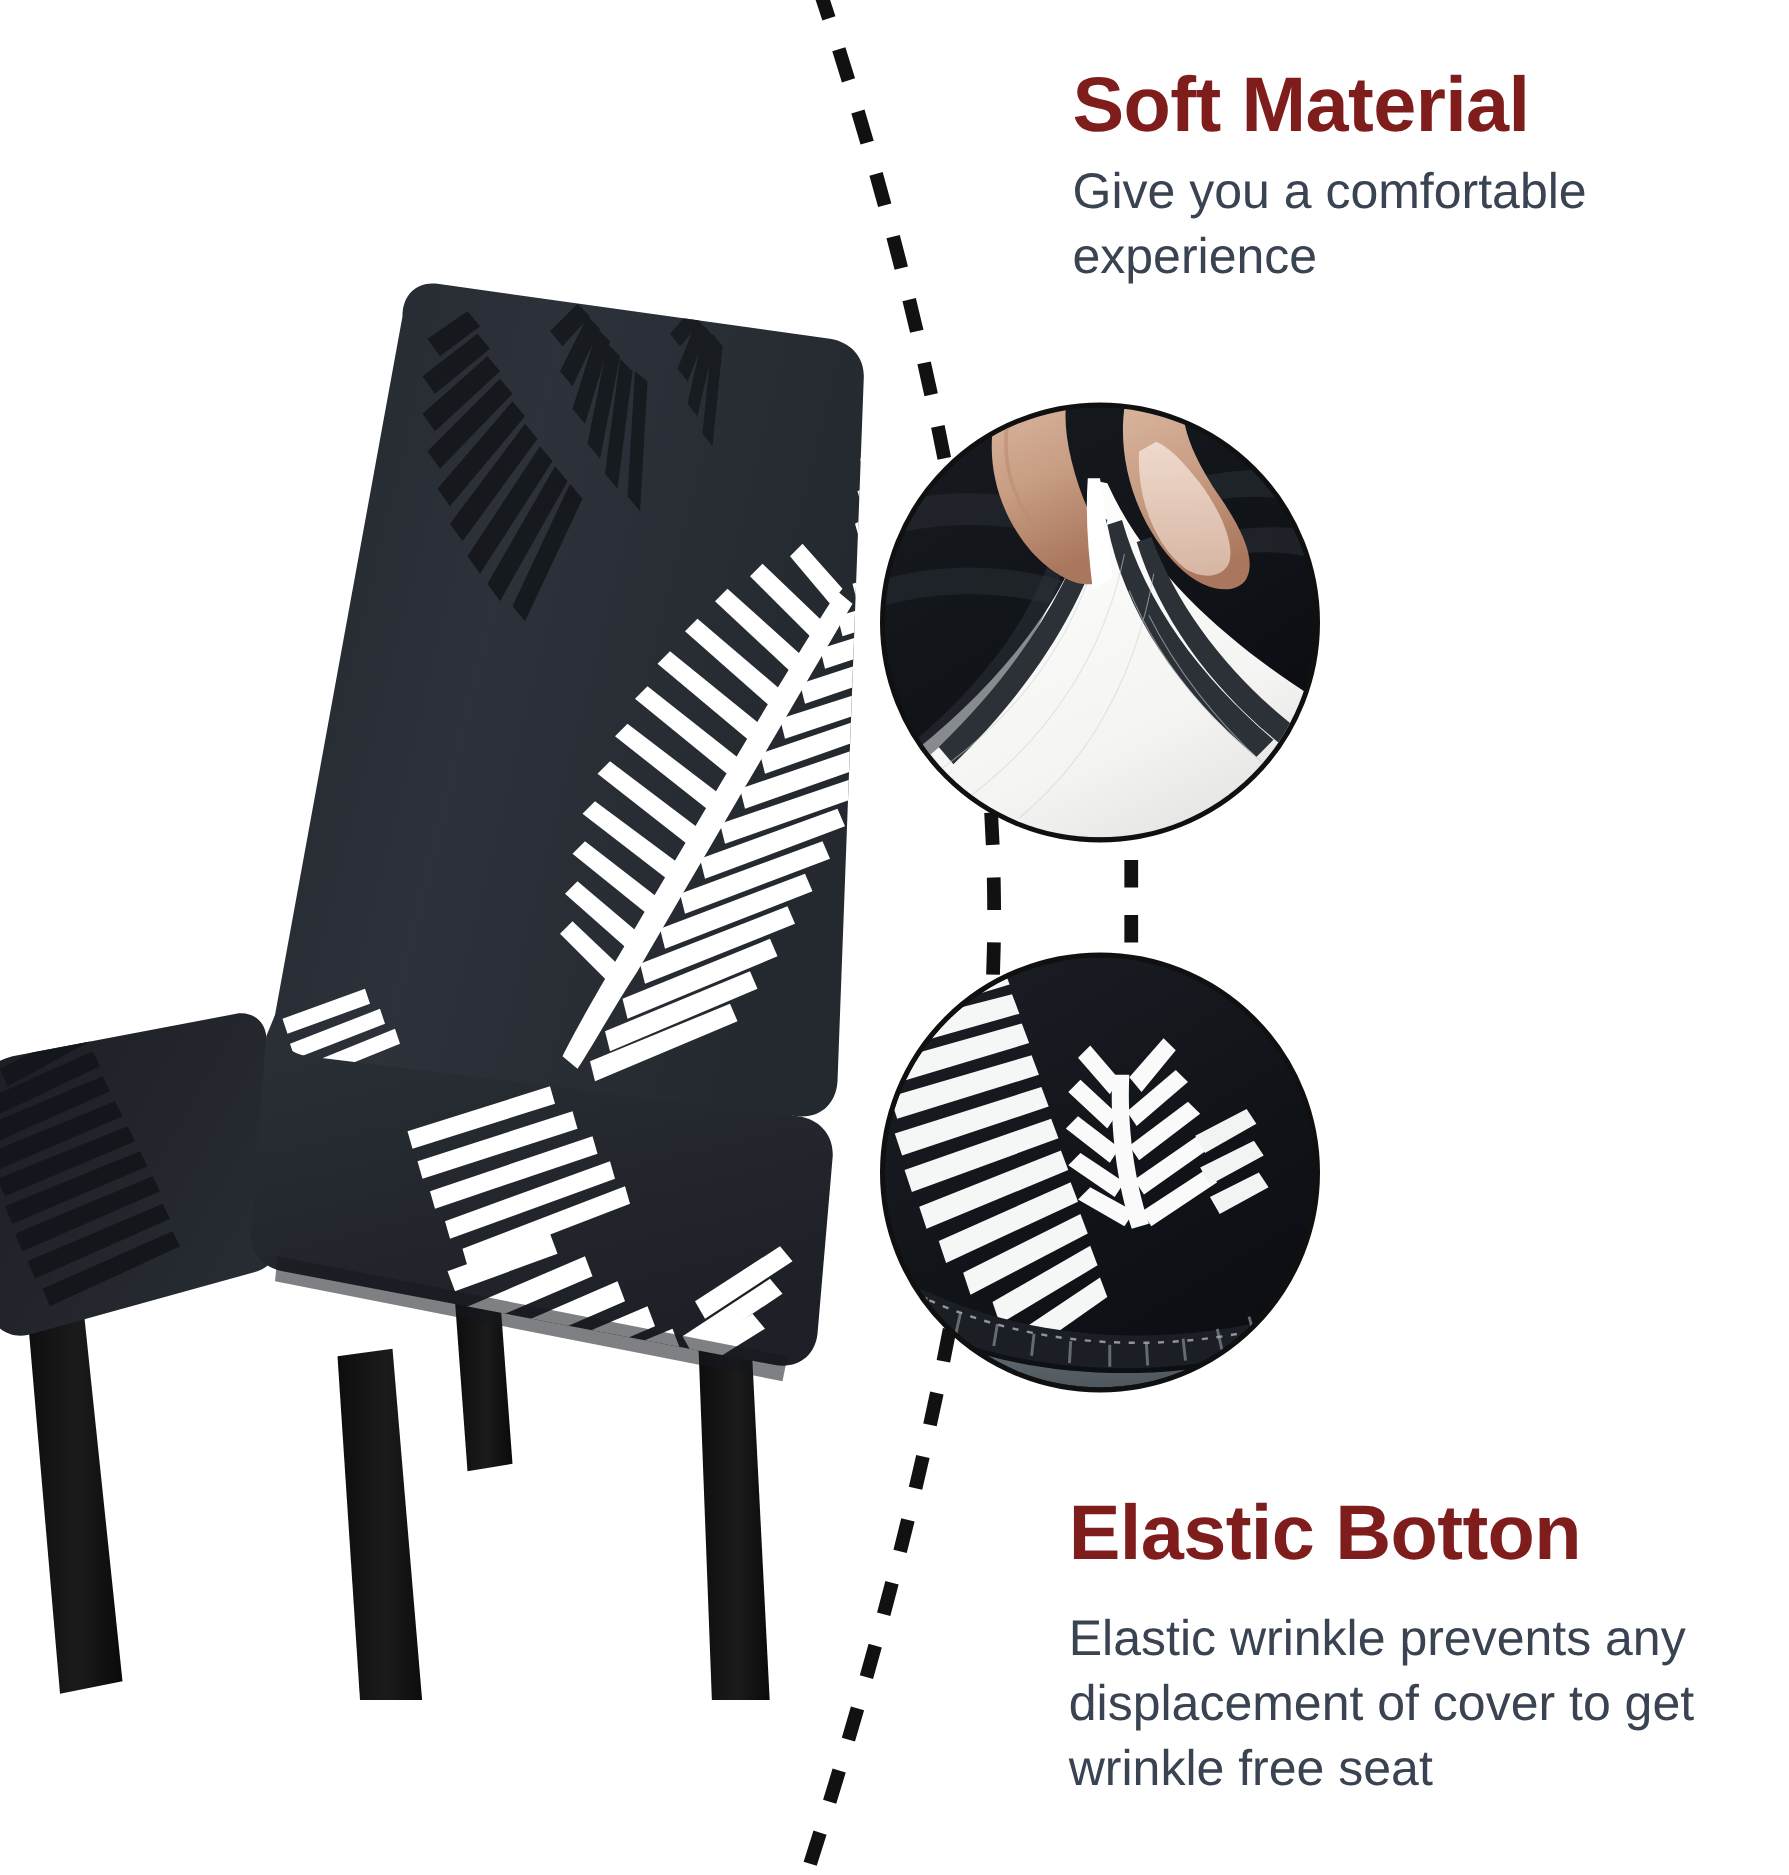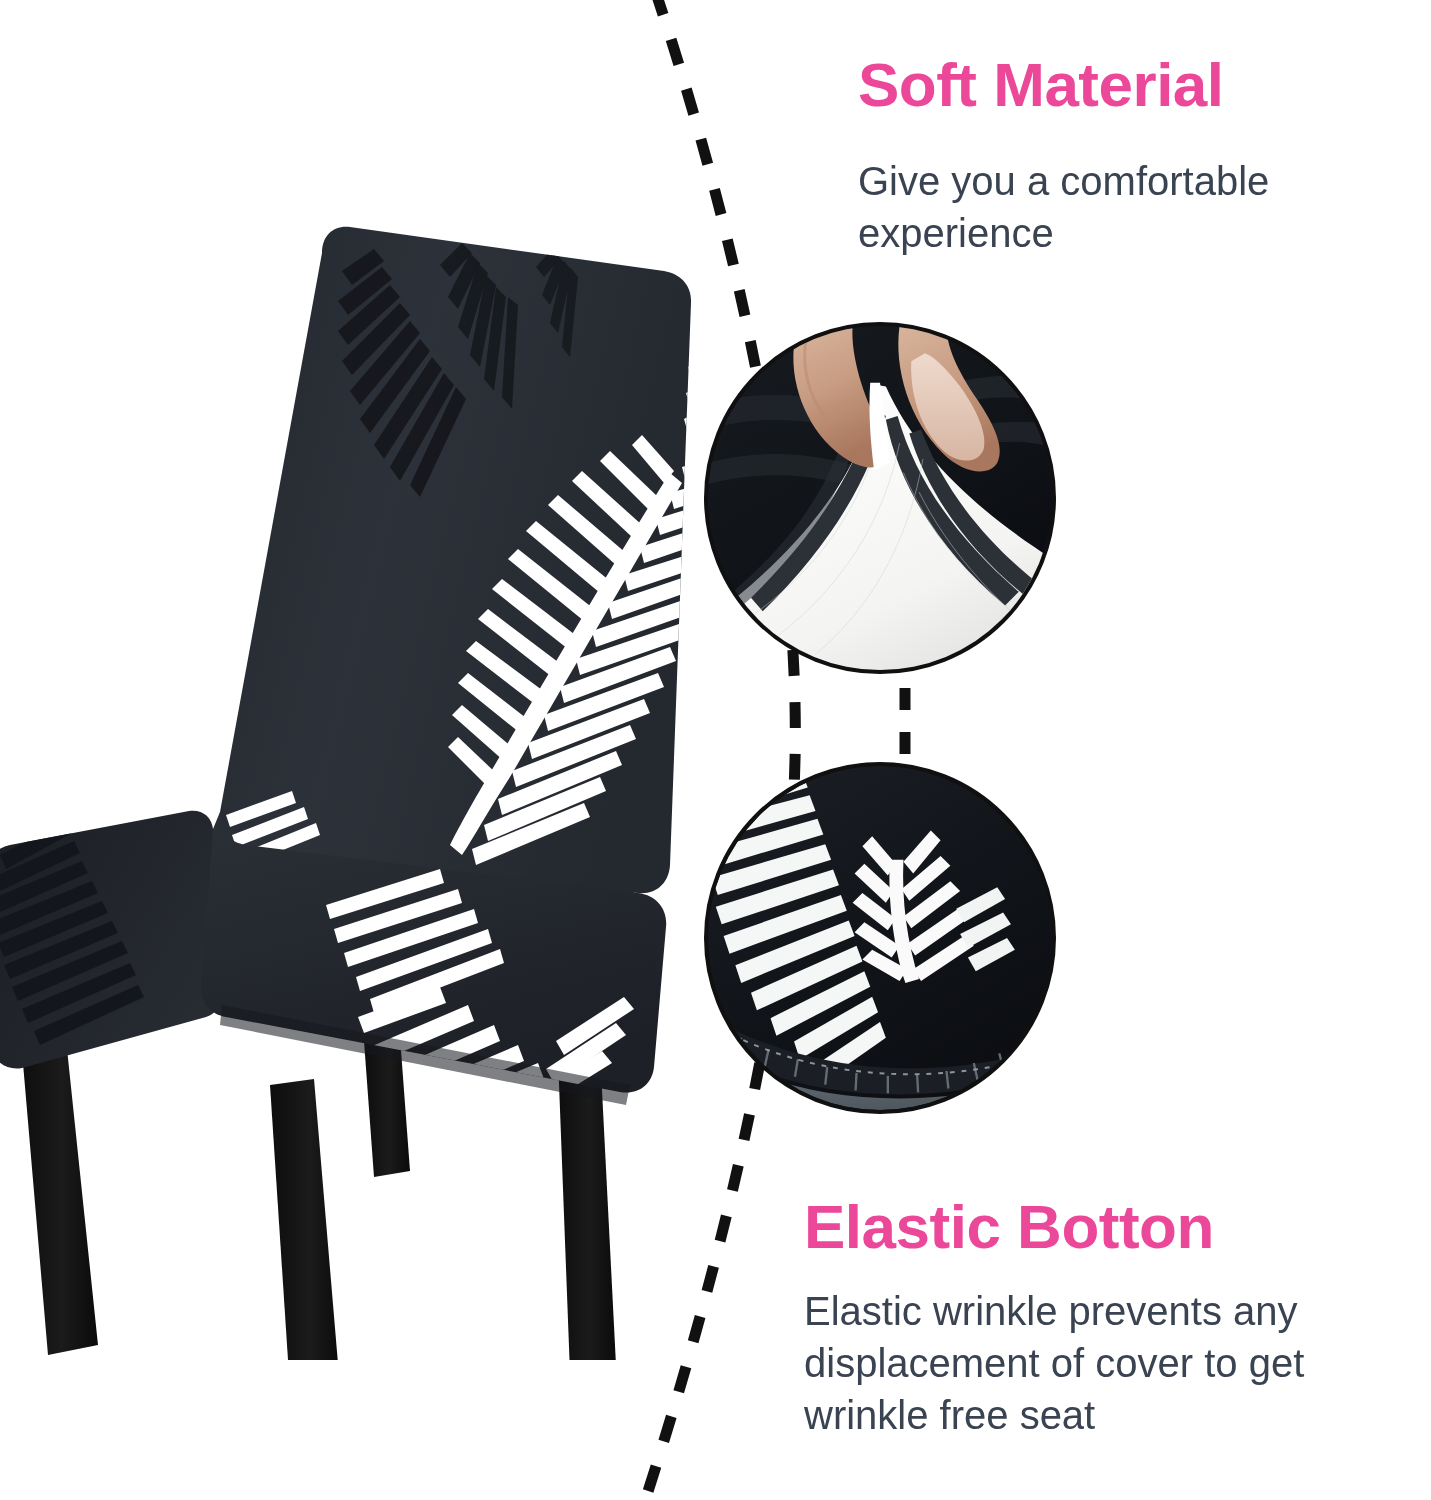--- a/index.html
+++ b/index.html
@@ -10,34 +10,34 @@
     overflow:hidden;
     position:relative;
   }
   #stage{position:absolute;inset:0;width:1431px;height:1500px;}
 
   
   .txt-block{position:absolute;}
   .headline{
     font-size:62px;
     font-weight:bold;
-    color:#ec4899;
+    color:#7f1d1d;
     letter-spacing:-0.5px;
     line-height:1.05;
     white-space:nowrap;
   }
   .bodytext{
     font-size:40px;
     font-weight:400;
     color:#3a4351;
     line-height:1.30;
   }
   #soft-block{left:858px;top:52px;}
-  #soft-block .bodytext{margin-top:38px;width:520px;}
-  #elastic-block{left:804px;top:1194px;}
+  #soft-block .bodytext{margin-top:10px;width:520px;}
+  #elastic-block{left:855px;top:1194px;}
   #elastic-block .bodytext{margin-top:26px;width:575px;}
 
   
   .photo-circle{
     position:absolute;
     border-radius:50%;
     overflow:hidden;
     border:4px solid #101010;
     box-sizing:border-box;
     background:#111418;

